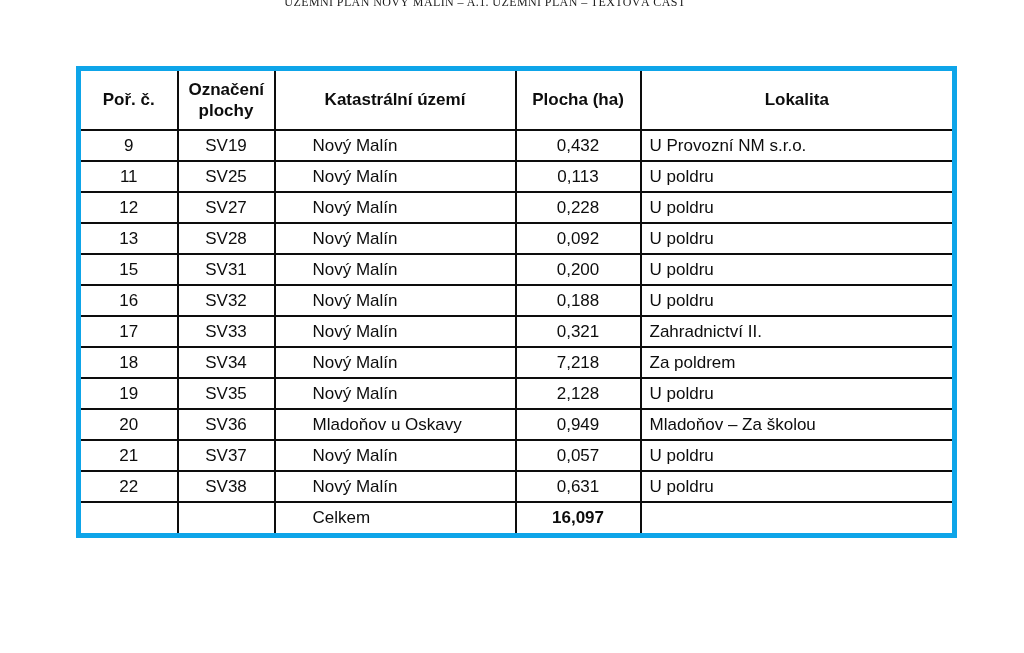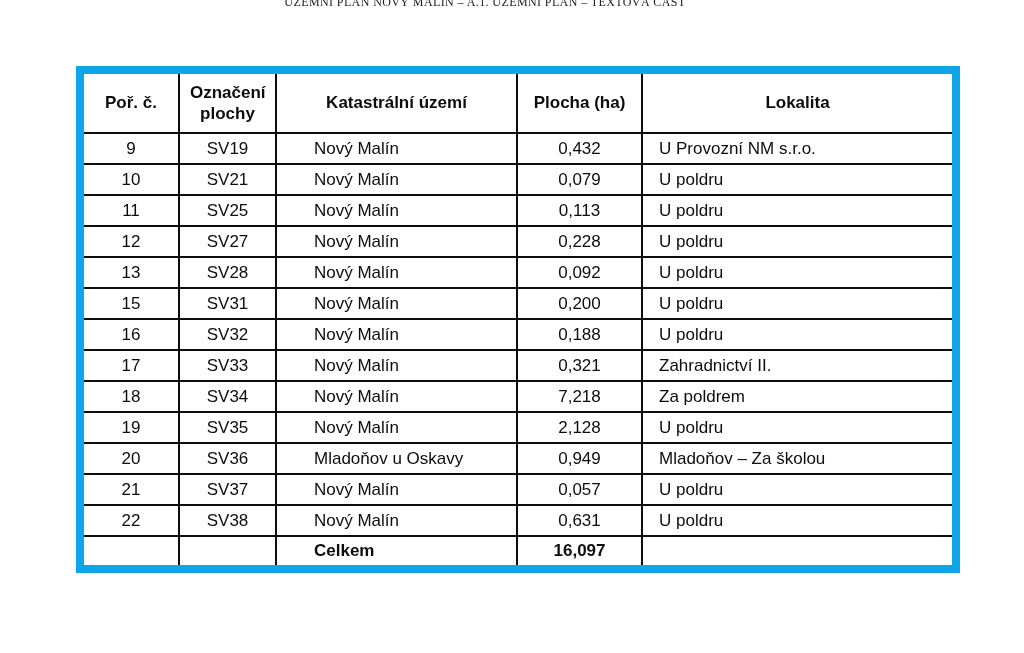--- a/index.html
+++ b/index.html
@@ -25,21 +25,21 @@
     color: #1c1c1c;
     white-space: nowrap;
   }
   table.data-table {
     position: absolute;
     left: 76px;
     top: 66px;
     border-collapse: collapse;
     table-layout: fixed;
     width: 876px;
-    border: 8px solid #0ea5e9;
+    border: 5px solid #0ea5e9;
     font-size: 17px;
     color: #0d0d0d;
   }
   .data-table col.c1 { width: 99px; }
   .data-table col.c2 { width: 97px; }
   .data-table col.c3 { width: 241px; }
   .data-table col.c4 { width: 125px; }
   .data-table col.c5 { width: 314px; }
   .data-table th, .data-table td {
     border: 2px solid #0d0d0d;
@@ -55,22 +55,22 @@
     white-space: normal;
     line-height: 1.25;
     padding: 0 10px;
   }
   .data-table tbody tr { height: 31px; }
   .data-table tfoot tr { height: 33px; }
   .data-table .c1 { text-align: center; }
   .data-table .c2 { text-align: center; font-weight: normal; }
   .data-table .c3 { text-align: left; padding-left: 37px; }
   .data-table .c4 { text-align: center; }
-  .data-table .c5 { text-align: left; padding-left: 16px; }
-  .data-table tfoot .c3 { font-weight: bold; }
+  .data-table .c5 { text-align: left; padding-left: 8px; }
+  .data-table tfoot .c3 { font-weight: normal; }
   .data-table tfoot .c4 { font-weight: bold; }
 </style>
 </head>
 <body>
 
 <div class="page">
 
   <div class="doc-header">ÚZEMNÍ PLÁN NOVÝ MALÍN – A.1. ÚZEMNÍ PLÁN – TEXTOVÁ ČÁST</div>
 
   <table class="data-table">
@@ -93,27 +93,20 @@
     <tbody>
 
         <tr>
           <td class="c1">9</td>
           <td class="c2">SV19</td>
           <td class="c3">Nový Malín</td>
           <td class="c4">0,432</td>
           <td class="c5">U Provozní NM s.r.o.</td>
         </tr>
 
-        <tr>
-          <td class="c1">10</td>
-          <td class="c2">SV21</td>
-          <td class="c3">Nový Malín</td>
-          <td class="c4">0,079</td>
-          <td class="c5">U poldru</td>
-        </tr>
 
         <tr>
           <td class="c1">11</td>
           <td class="c2">SV25</td>
           <td class="c3">Nový Malín</td>
           <td class="c4">0,113</td>
           <td class="c5">U poldru</td>
         </tr>
 
         <tr>

